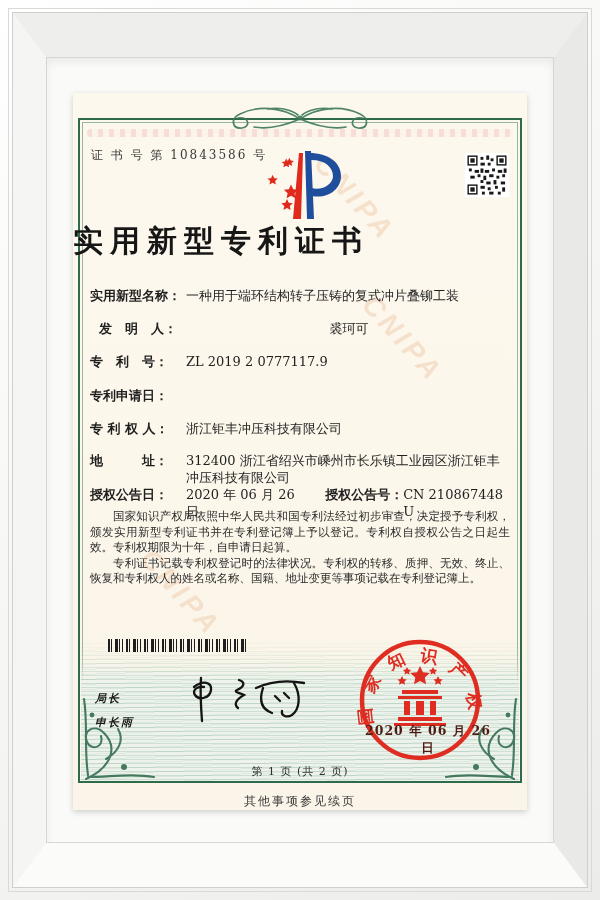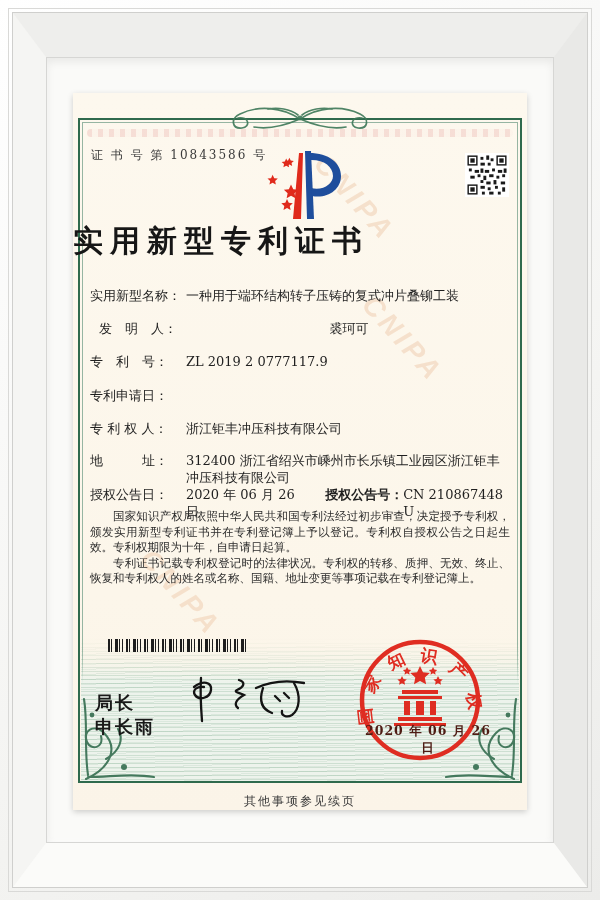--- a/index.html
+++ b/index.html
@@ -39,33 +39,33 @@
   .logo{position:absolute;left:186px;top:56px;width:86px;height:74px;}
   .title{position:absolute;left:0;right:0;top:118px;text-align:left;
       font-size:30px;font-weight:700;letter-spacing:7px;color:#161616;margin-top:10px;}
   .watermark{position:absolute;font-family:"Liberation Sans",sans-serif;
       font-size:28px;font-weight:700;font-style:italic;letter-spacing:4px;
       color:#f2d5bb;opacity:.65;transform:rotate(48deg);transform-origin:left top;white-space:nowrap;}
   .wm1{left:258px;top:55px;}
   .wm2{left:306px;top:196px;}
   .wm3{left:84px;top:450px;}
   .field-row{position:absolute;left:17px;right:15px;display:flex;font-size:13px;color:#1f1f1f;line-height:17px;}
-  .field-label{flex:0 0 96px;font-weight:400;white-space:nowrap;}
+  .field-label{flex:0 0 96px;font-weight:700;white-space:nowrap;}
   .field-value{flex:1;}
   .dual .pair2-label{font-weight:600;margin-left:20px;white-space:nowrap;text-align:right;}
   .body-text{position:absolute;left:17px;right:17px;top:416px;font-size:11.5px;
       line-height:15.5px;color:#2c2c2c;text-align:justify;}
   .body-text p{margin:0;text-indent:2em;}
   .barcode{position:absolute;left:35px;top:546px;width:140px;height:13px;
       background:repeating-linear-gradient(90deg,
         #1d1d1d 0 2px,transparent 2px 3px,#1d1d1d 3px 4px,transparent 4px 7px,
         #1d1d1d 7px 10px,transparent 10px 11px,#1d1d1d 11px 12px,transparent 12px 14px,
         #1d1d1d 14px 15px,transparent 15px 18px);}
   .director{position:absolute;left:22px;font-family:"Liberation Sans",sans-serif;
-      font-weight:700;font-size:18px;color:#191919;letter-spacing:2px;}
+      font-weight:700;font-size:11px;color:#191919;letter-spacing:2px;font-style:italic;}
   .director-title{top:598px;}
   .director-name{top:622px;text-align:right;}
   .signature{position:absolute;left:113px;top:580px;width:132px;height:52px;}
   .seal{position:absolute;left:283px;top:543px;width:128px;height:128px;opacity:.95;}
   .seal-date{position:absolute;left:292px;top:630px;width:126px;text-align:center;
       font-size:12.5px;font-weight:700;letter-spacing:1px;color:#4e1c14;}
   .page-note{position:absolute;left:0;right:0;top:671px;text-align:center;font-size:11px;color:#2e2e2e;letter-spacing:1px;}
   .footer-note{position:absolute;left:0;right:0;top:700px;text-align:center;font-size:12px;color:#3a3a3a;letter-spacing:2px;}
 </style>
 </head>
@@ -256,15 +256,16 @@
         <rect x="42" y="60" width="44" height="3"></rect>
         <rect x="48" y="65" width="6" height="14"></rect>
         <rect x="60" y="65" width="8" height="14"></rect>
         <rect x="74" y="65" width="6" height="14"></rect>
         <rect x="42" y="81" width="44" height="4"></rect>
         <rect x="38" y="87" width="52" height="3"></rect>
       </g>
     </svg>
     <div class="seal-date">2020 年 06 月 26 日</div>
 
+    <div class="page-note">第 1 页 (共 2 页)</div>
     <div class="footer-note">其他事项参见续页</div>
   </div>
 </div>
 
 </body></html>

